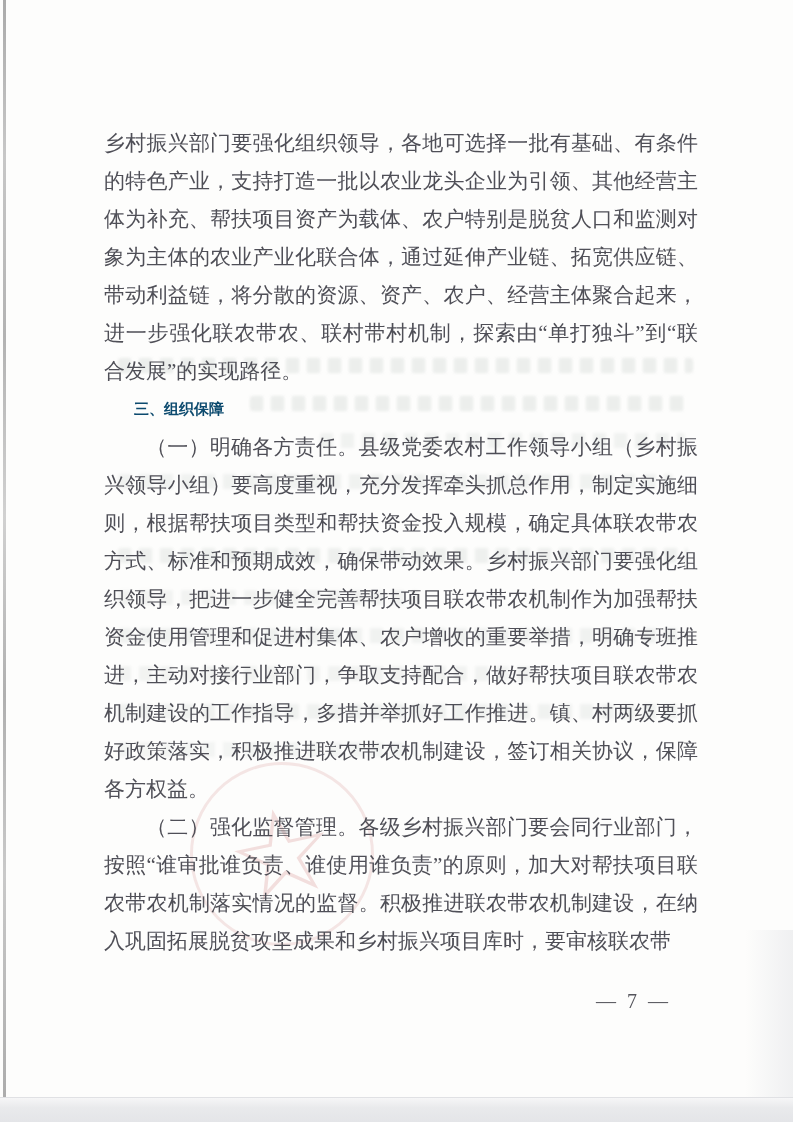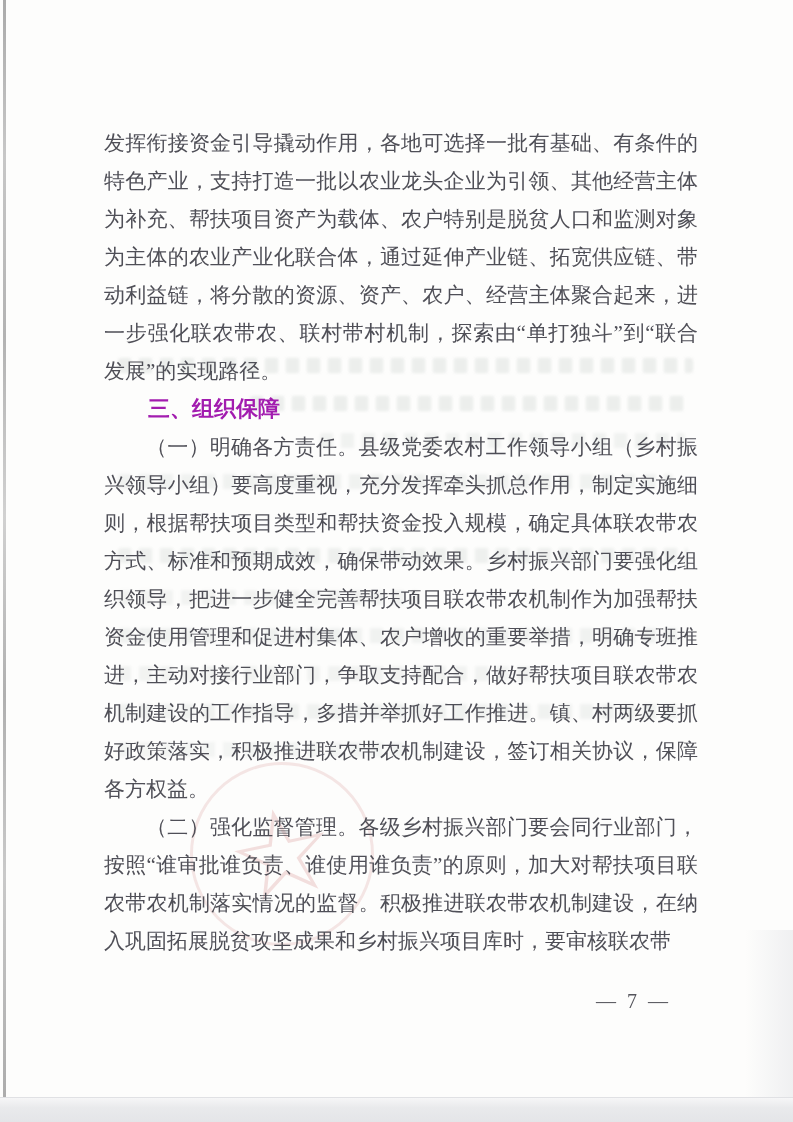--- a/index.html
+++ b/index.html
@@ -33,21 +33,21 @@
   .doc-body{
     position:absolute;left:104px;top:124px;width:594px;
     font-size:21px;line-height:38px;color:#4f4f57;
     text-align:justify;
   }
   .doc-body p{margin:0;padding:0;}
   .par-indent{text-indent:2em;}
   .section-heading{
     text-indent:2em;
     font-family:"Liberation Sans","DejaVu Sans",sans-serif;
-    font-weight:bold;font-size:22px;color:#a21caf;
+    font-weight:bold;font-size:15px;color:#0c4a6e;
     text-align:left;
   }
   .page-number{
     position:absolute;top:990px;right:122px;
     font-size:20px;color:#55555c;letter-spacing:3px;
     white-space:nowrap;
   }
   
   .bleed-row{
     position:absolute;height:15px;border-radius:3px;
@@ -90,21 +90,21 @@
   <div class="bleed-row" style="left:118px;top:628px;width:560px;opacity:.4"></div>
   <div class="bleed-row" style="left:118px;top:666px;width:420px;opacity:.35"></div>
   <div class="bleed-row" style="left:118px;top:704px;width:560px;opacity:.4"></div>
   <div class="bleed-row" style="left:118px;top:742px;width:300px;opacity:.3"></div>
 
   <div class="seal">
     <span class="star">☆</span>
   </div>
 
   <div class="doc-body">
-    <p>发挥衔接资金引导撬动作用，各地可选择一批有基础、有条件的特色产业，支持打造一批以农业龙头企业为引领、其他经营主体为补充、帮扶项目资产为载体、农户特别是脱贫人口和监测对象为主体的农业产业化联合体，通过延伸产业链、拓宽供应链、带动利益链，将分散的资源、资产、农户、经营主体聚合起来，进一步强化联农带农、联村带村机制，探索由“单打独斗”到“联合发展”的实现路径。</p>
+    <p>乡村振兴部门要强化组织领导，各地可选择一批有基础、有条件的特色产业，支持打造一批以农业龙头企业为引领、其他经营主体为补充、帮扶项目资产为载体、农户特别是脱贫人口和监测对象为主体的农业产业化联合体，通过延伸产业链、拓宽供应链、带动利益链，将分散的资源、资产、农户、经营主体聚合起来，进一步强化联农带农、联村带村机制，探索由“单打独斗”到“联合发展”的实现路径。</p>
     <p class="section-heading">三、组织保障</p>
     <p class="par-indent">（一）明确各方责任。县级党委农村工作领导小组（乡村振兴领导小组）要高度重视，充分发挥牵头抓总作用，制定实施细则，根据帮扶项目类型和帮扶资金投入规模，确定具体联农带农方式、标准和预期成效，确保带动效果。乡村振兴部门要强化组织领导，把进一步健全完善帮扶项目联农带农机制作为加强帮扶资金使用管理和促进村集体、农户增收的重要举措，明确专班推进，主动对接行业部门，争取支持配合，做好帮扶项目联农带农机制建设的工作指导，多措并举抓好工作推进。镇、村两级要抓好政策落实，积极推进联农带农机制建设，签订相关协议，保障各方权益。</p>
     <p class="par-indent">（二）强化监督管理。各级乡村振兴部门要会同行业部门，按照“谁审批谁负责、谁使用谁负责”的原则，加大对帮扶项目联农带农机制落实情况的监督。积极推进联农带农机制建设，在纳入巩固拓展脱贫攻坚成果和乡村振兴项目库时，要审核联农带</p>
   </div>
 
   <div class="page-number">— 7 —</div>
 
 </div>
 
 </body></html>

